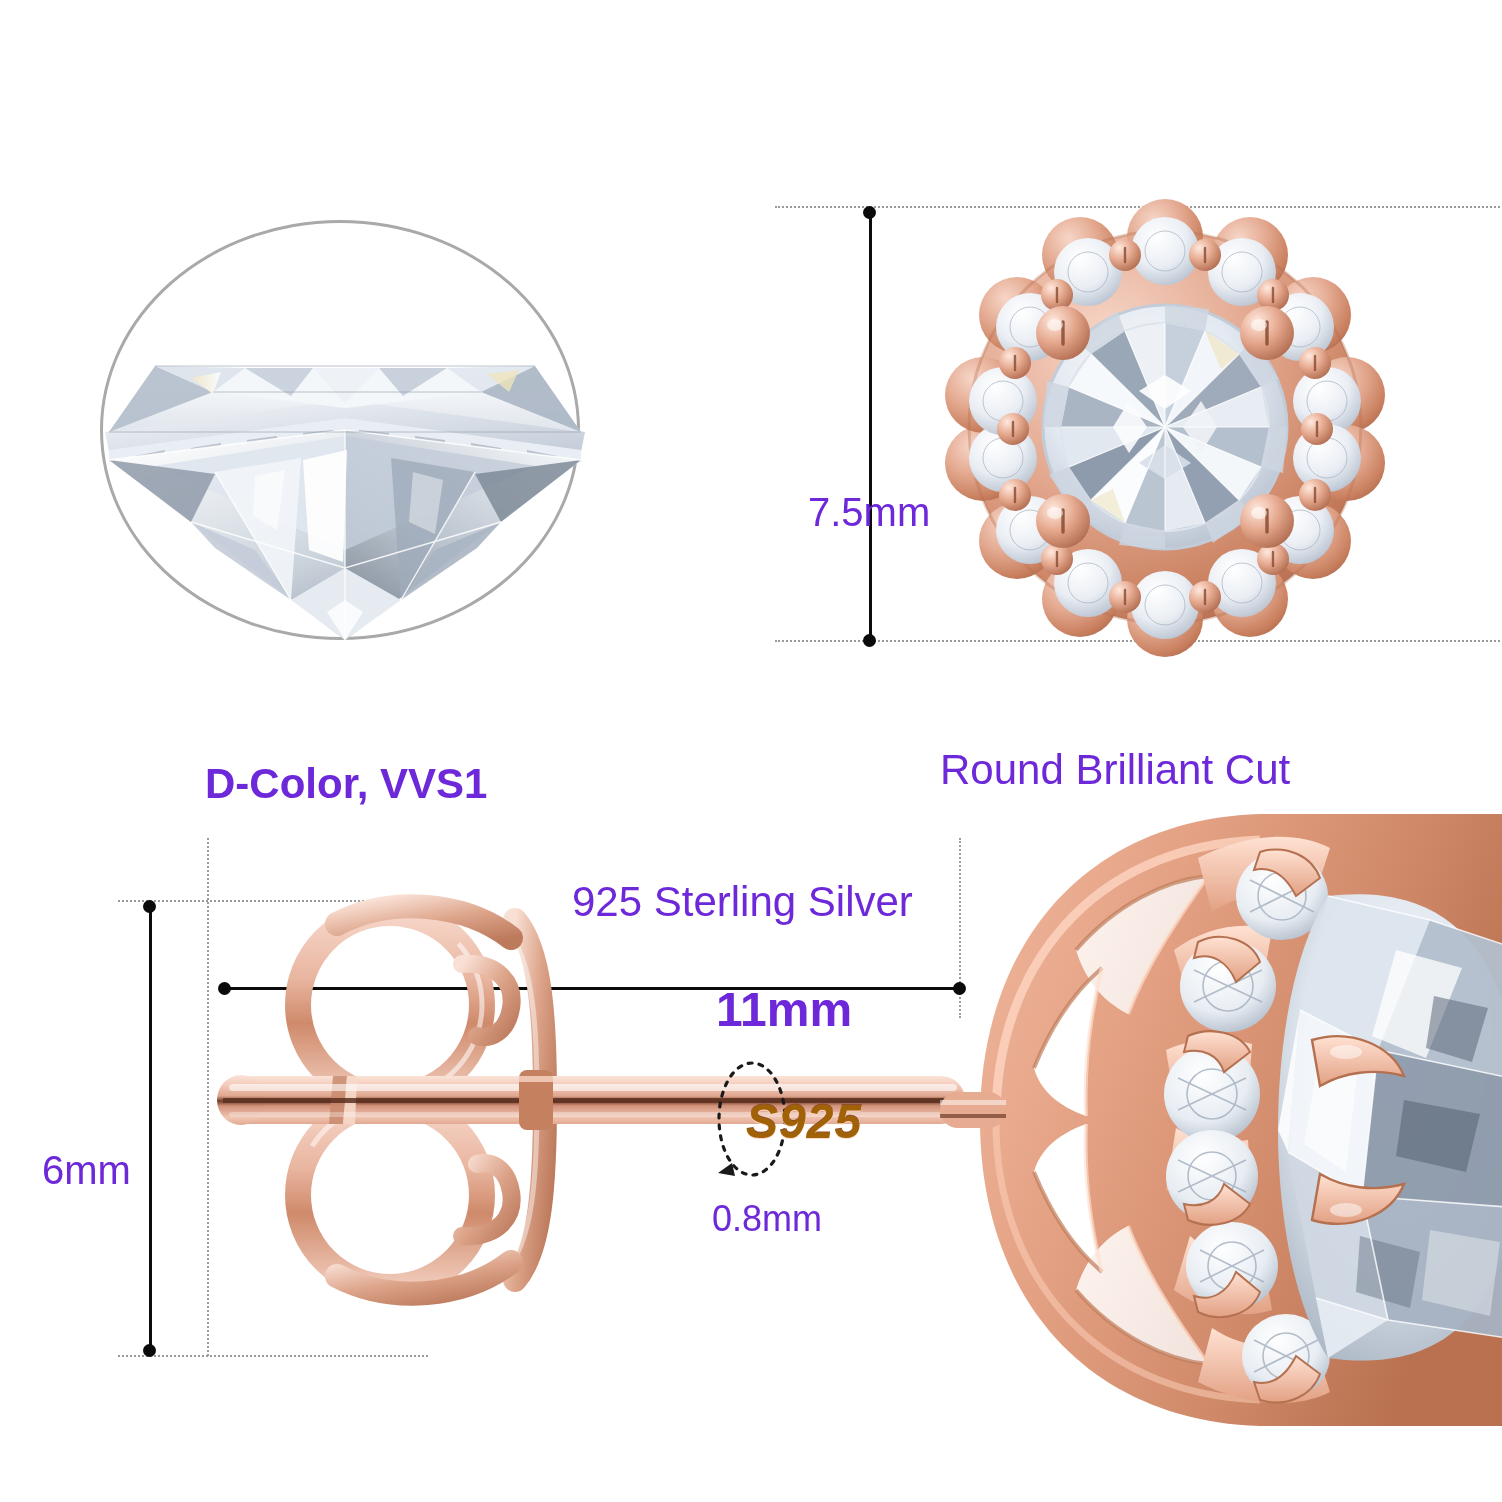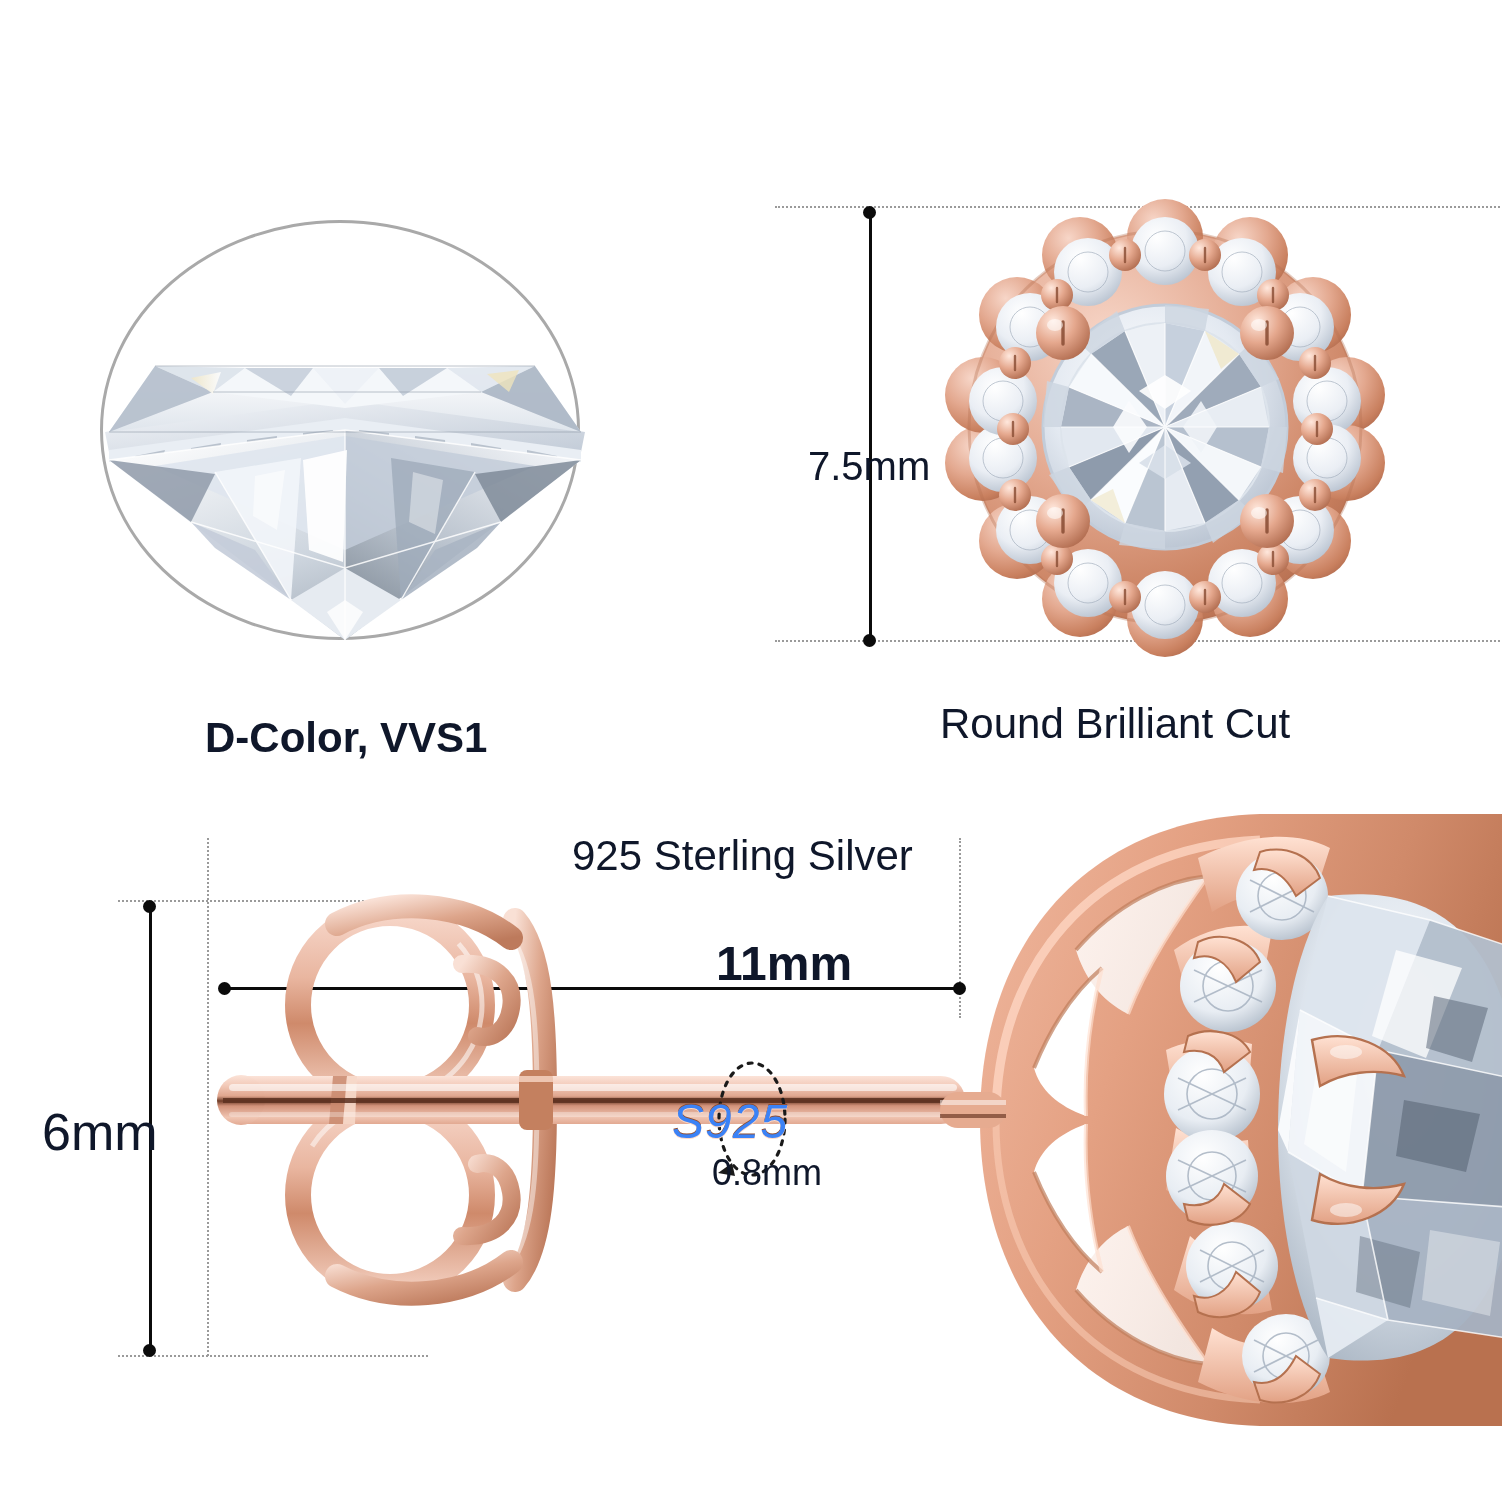--- a/index.html
+++ b/index.html
@@ -1,19 +1,19 @@
 <!DOCTYPE html>
 <html><head>
 <meta charset="utf-8">
 <style>
   html,body{margin:0;padding:0;background:#fff;}
   body{width:1502px;height:1502px;position:relative;overflow:hidden;
        font-family:"Liberation Sans","DejaVu Sans",sans-serif;color:#111;}
   .stage{position:absolute;inset:0;}
-  .lbl{position:absolute;white-space:nowrap;color:#0f172a;}
+  .lbl{position:absolute;white-space:nowrap;color:#6d28d9;margin-top:46px;}
 
   
   .gline-h{position:absolute;height:0;border-top:2px dotted #9a9a9a;}
   .gline-v{position:absolute;width:0;border-left:2px dotted #9a9a9a;}
   .dim-v{position:absolute;width:0;border-left:3px solid #0b0b0b;}
   .dim-h{position:absolute;height:0;border-top:3px solid #0b0b0b;}
   .cap{position:absolute;width:13px;height:13px;border-radius:50%;background:#0b0b0b;}
 
   
   .ring{position:absolute;border:3px solid #a9a9a9;border-radius:50%;box-sizing:border-box;}
@@ -363,21 +363,21 @@
   <div class="lbl" style="left:572px;top:832px;font-size:42px;text-align:center;">925 Sterling Silver</div>
 
   <div class="gline-v" style="left:207px;top:838px;height:518px;"></div>
   <div class="gline-v" style="left:959px;top:838px;height:180px;"></div>
   <div class="gline-h" style="left:118px;top:900px;width:310px;"></div>
   <div class="gline-h" style="left:118px;top:1355px;width:310px;"></div>
 
   <div class="dim-v" style="left:149px;top:906px;height:444px;"></div>
   <div class="cap" style="left:143px;top:900px;"></div>
   <div class="cap" style="left:143px;top:1344px;"></div>
-  <div class="lbl" style="left:42px;top:1102px;font-size:52px;">6mm</div>
+  <div class="lbl" style="left:42px;top:1102px;font-size:40px;">6mm</div>
 
   <div class="dim-h" style="left:224px;top:987px;width:735px;"></div>
   <div class="cap" style="left:218px;top:982px;"></div>
   <div class="cap" style="left:953px;top:982px;"></div>
   <div class="lbl" style="left:716px;top:936px;font-size:48px;font-weight:bold;">11mm</div>
 
   <div style="position:absolute;left:215px;top:880px;width:790px;height:490px;">
     <svg width="790" height="490" viewBox="0 0 790 490">
       <defs>
         <linearGradient id="wireG" x1="0" y1="0" x2="0" y2="1">
@@ -436,22 +436,22 @@
       <rect x="304" y="196" width="34" height="6" fill="#ffe2d4" opacity="0.7"></rect>
     </svg>
   </div>
 
   <div style="position:absolute;left:690px;top:1055px;width:130px;height:135px;">
     <svg width="130" height="135" viewBox="0 0 130 135">
       <ellipse cx="62" cy="64" rx="33" ry="56" fill="none" stroke="#1a1a1a" stroke-width="3.2" stroke-dasharray="4 7" stroke-linecap="round"></ellipse>
       <path d="M42 108 L28 118 L45 121 Z" fill="#1a1a1a"></path>
     </svg>
   </div>
-  <div style="position:absolute;left:672px;top:1094px;font-size:48px;font-weight:400;
-              font-style:italic;letter-spacing:1px;color:#3b82f6;
+  <div style="position:absolute;left:746px;top:1094px;font-size:48px;font-weight:700;
+              font-style:italic;letter-spacing:1px;color:#a16207;
               text-shadow:0 1px 0 #ffd9c6, 0 -1px 0 #8f4e31;">S925</div>
   <div class="lbl" style="left:712px;top:1152px;font-size:36px;">0.8mm</div>
 
   <div style="position:absolute;left:960px;top:800px;width:560px;height:640px;">
     <svg width="560" height="640" viewBox="0 0 560 640">
       <defs>
         <linearGradient id="gallery" x1="0" y1="0" x2="1" y2="0.4">
           <stop offset="0" stop-color="#f0b89f"></stop>
           <stop offset="0.35" stop-color="#e4a183"></stop>
           <stop offset="0.7" stop-color="#d08a6a"></stop>

